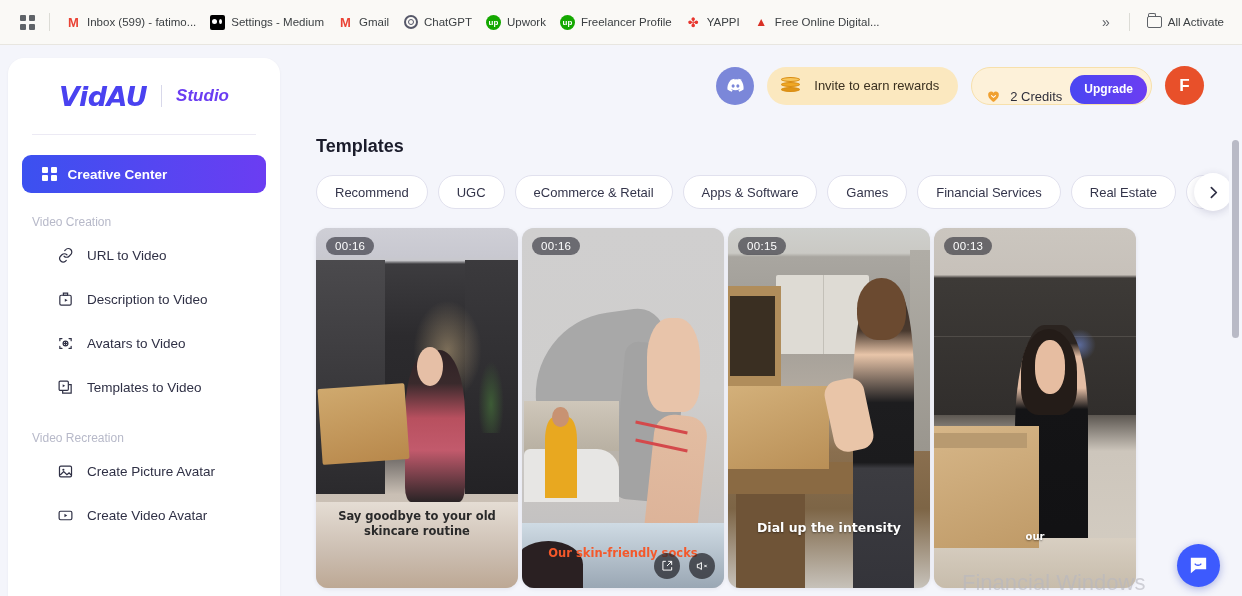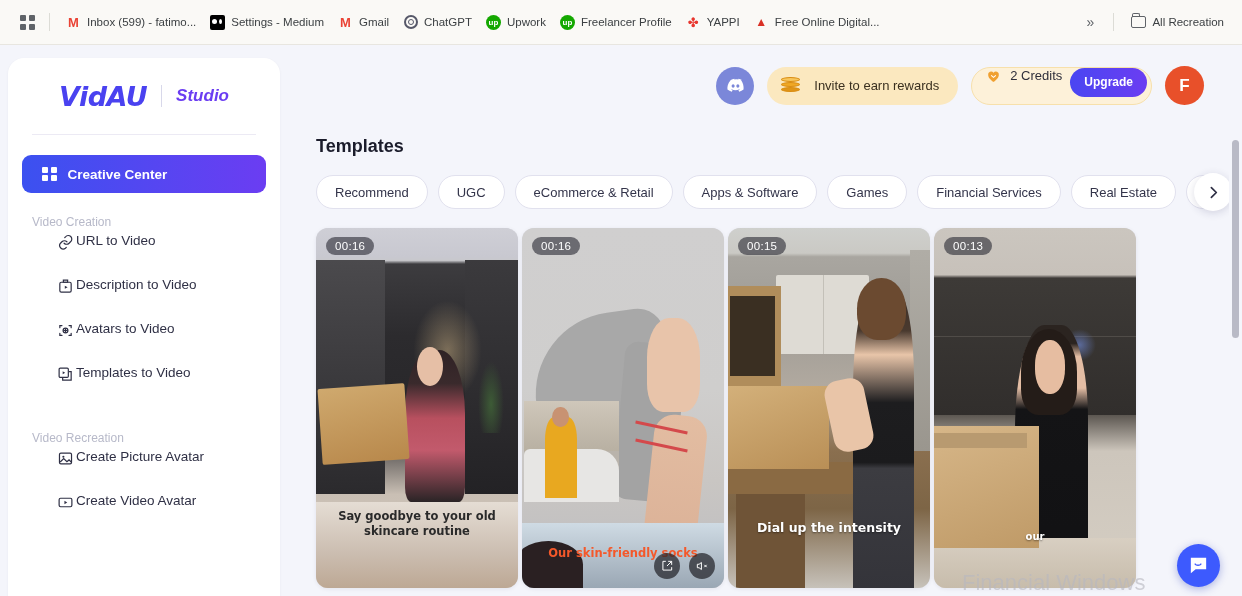--- a/index.html
+++ b/index.html
@@ -70,21 +70,21 @@
     background: linear-gradient(90deg,#3b51f0 0%, #6b3df2 100%);
     display:flex; align-items:center; gap:11px; padding-left:20px;
     cursor:pointer; color:#fff;
   }
   .cc-btn .g4 { display:grid; grid-template-columns:6px 6px; grid-template-rows:6px 6px; gap:2.5px;}
   .cc-btn .g4 i { background:#fff; border-radius:1px; display:block;}
   .cc-label { font-size:13.5px; font-weight:bold; }
 
   .grp-title { font-size:12px; color:#b7b9c9; margin: 22px 0 4px 24px; }
   .nav-item {
-    display:flex; align-items:flex-start; gap:2px; height:44px;
+    display:flex; align-items:center; gap:13px; height:44px;
     margin: 0 14px; padding-left: 34px; border-radius:9px; cursor:pointer;
   }
   .nav-item .label { font-size:13.5px; color:#2f3045; }
   .nav-ico { width:18px;height:18px; flex:0 0 18px; display:flex;align-items:center;justify-content:center; color:#2f3045;}
   .nav-ico svg { width:17px; height:17px; display:block; }
 
   
   .topbar { position:absolute; left:292px; top:13px; right:22px; height:68px; }
   .tb-right { position:absolute; right:16px; top:8px; display:flex; align-items:center; gap:13px; }
   .discord-btn {
@@ -97,21 +97,21 @@
     display:flex; align-items:center; gap:14px; padding: 0 19px 0 14px; cursor:pointer;
   }
   .invite-pill .txt { font-size:13px; color:#3a3020; }
   .coin { width:19px;height:19px;position:relative;}
   .coin i{position:absolute;left:0;width:19px;height:5px;border-radius:50%;background:#f0a826;border:1px solid #d98c12;}
   .coin i:nth-child(1){top:1px;background:#f8c65c;}
   .coin i:nth-child(2){top:6px;}
   .coin i:nth-child(3){top:11px;background:#e09518;}
   .credits-pill {
     height:38px; border-radius:19px; background:#fdf1d9; border:1px solid #f7e0ab;
-    display:flex; align-items:flex-start; gap:8px; padding-left:13px; padding-right:4px; cursor:pointer;
+    display:flex; align-items:flex-end; gap:8px; padding-left:13px; padding-right:4px; cursor:pointer;
   }
   .cred-ico { width:17px;height:16px; }
   .cred-ico svg{width:17px;height:16px;display:block;}
   .cred-txt { font-size:13px; color:#2e2e3a; }
   .upgrade-btn {
     height:29px; border-radius:15px; padding: 9px 14px;
     background: linear-gradient(90deg,#4a46f2,#6b3df2); color:#fff;
     font-size:12px; font-weight:bold; display:flex;align-items:center;cursor:pointer;
   }
   .avatar {
@@ -315,21 +315,21 @@
     <div class="bm-item">
       <span class="bm-ico ico-digital">▲</span>
       <span>Free Online Digital...</span>
     </div>
 
     <div class="bm-chevrons">
       <div class="bm-more">»</div>
       <div class="bm-sep"></div>
       <div class="bm-allbk">
         <span class="folder-ico"></span>
-        <span>All Recreation</span>
+        <span>All Activate</span>
       </div>
     </div>
   </div>
 
   <div class="page">
 
     <div class="sidebar">
       <div class="logo-row">
         <span class="logo-vidau">VidAU</span>
         <span class="logo-div"></span>

